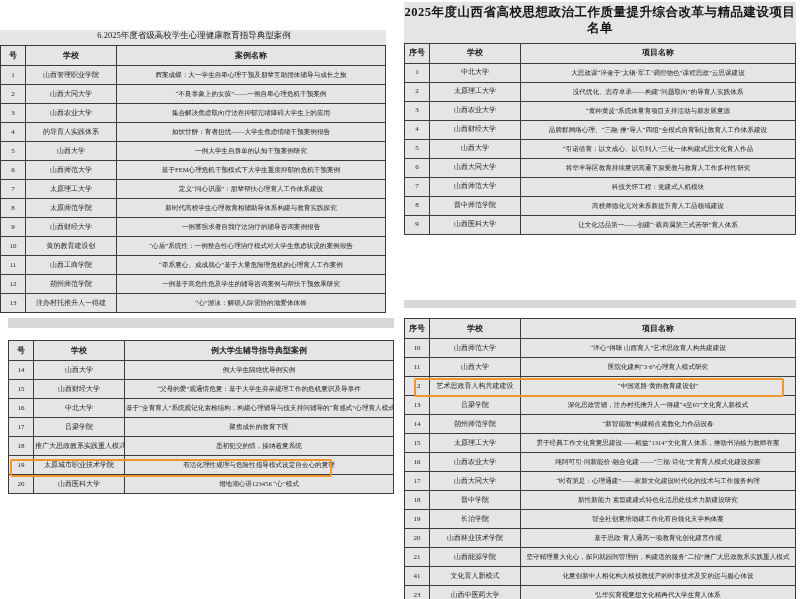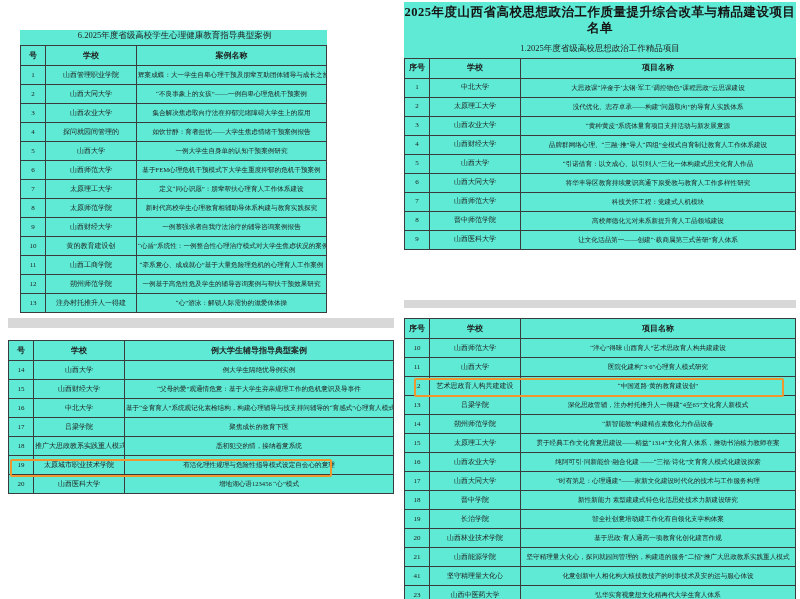--- a/index.html
+++ b/index.html
@@ -17,23 +17,23 @@
   }
   .page {
     position: absolute;
     left: 0; top: 0;
     width: 800px; height: 599px;
   }
 
   
   .scan {
     position: absolute;
-    background: #5eead4;
-  }
-  .scan.left-top   { left: 20px;  top: 30px;  width: 307px; }
+    background: #e5e5e5;
+  }
+  .scan.left-top   { left: 0;  top: 30px;  width: 386px; }
   .scan.left-bot   { left: 8px;  top: 340px; width: 386px; }
   .scan.right-top  { left: 404px; top: 2px;  width: 392px; }
   .scan.right-bot  { left: 404px; top: 318px; width: 392px; }
 
   .doc-title {
     text-align: center;
     font-weight: bold;
     font-size: 12.5px;
     letter-spacing: .5px;
     color: #141414;
@@ -135,21 +135,21 @@
           <td class="c-sch">山西大同大学</td>
           <td class="c-name">“不良事象上的女孩”——一例自卑心理危机干预案例</td>
         </tr>
         <tr>
           <td class="c-no">3</td>
           <td class="c-sch">山西农业大学</td>
           <td class="c-name">集合解决焦虑取向疗法在抑郁完绪障碍大学生上的应用</td>
         </tr>
         <tr>
           <td class="c-no">4</td>
-          <td class="c-sch">探问就园间管理的</td>
+          <td class="c-sch">的导育人实践体系</td>
           <td class="c-name">如饮甘醇：育者担忧——大学生焦虑情绪干预案例报告</td>
         </tr>
         <tr>
           <td class="c-no">5</td>
           <td class="c-sch">山西大学</td>
           <td class="c-name">一例大学生自身单的认知干预案例研究</td>
         </tr>
         <tr>
           <td class="c-no">6</td>
           <td class="c-sch">山西师范大学</td>
@@ -238,21 +238,20 @@
           <td class="c-no">20</td>
           <td class="c-sch">山西医科大学</td>
           <td class="c-name">增地湖心语123456 “心”模式</td>
         </tr>
       </tbody>
     </table>
   </div>
 
   <div class="scan right-top">
     <div class="doc-title">2025年度山西省高校思想政治工作质量提升综合改革与精品建设项目名单</div>
-    <div class="doc-sub">1.2025年度省级高校思想政治工作精品项目</div>
     <table class="tbl">
       <thead>
         <tr>
           <th class="c-no">序号</th>
           <th class="c-sch">学校</th>
           <th class="c-name">项目名称</th>
         </tr>
       </thead>
       <tbody>
         <tr>
@@ -369,21 +368,21 @@
           <td class="c-sch">山西林业技术学院</td>
           <td class="c-name">基于思政·育人通高一项教育化创化建言作规</td>
         </tr>
         <tr>
           <td class="c-no">21</td>
           <td class="c-sch">山西能源学院</td>
           <td class="c-name">坚守精理量大化心，探问就园间管理的，构建道的服务“二招”推广大思政教系实践重人模式</td>
         </tr>
         <tr>
           <td class="c-no">41</td>
-          <td class="c-sch">坚守精理量大化心</td>
+          <td class="c-sch">文化育人新模式</td>
           <td class="c-name">化意创新中人相化构大核技教技产的时事技术及安的运与服心体设</td>
         </tr>
         <tr>
           <td class="c-no">23</td>
           <td class="c-sch">山西中医药大学</td>
           <td class="c-name">弘华实育视意想文化精再代大学生育人体系</td>
         </tr>
       </tbody>
     </table>
   </div>

